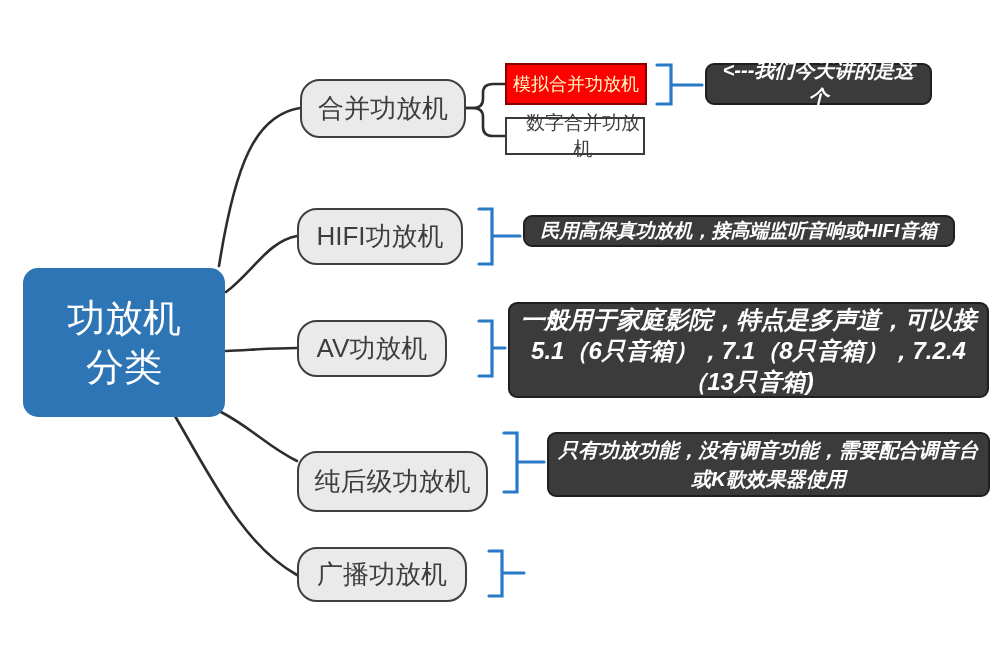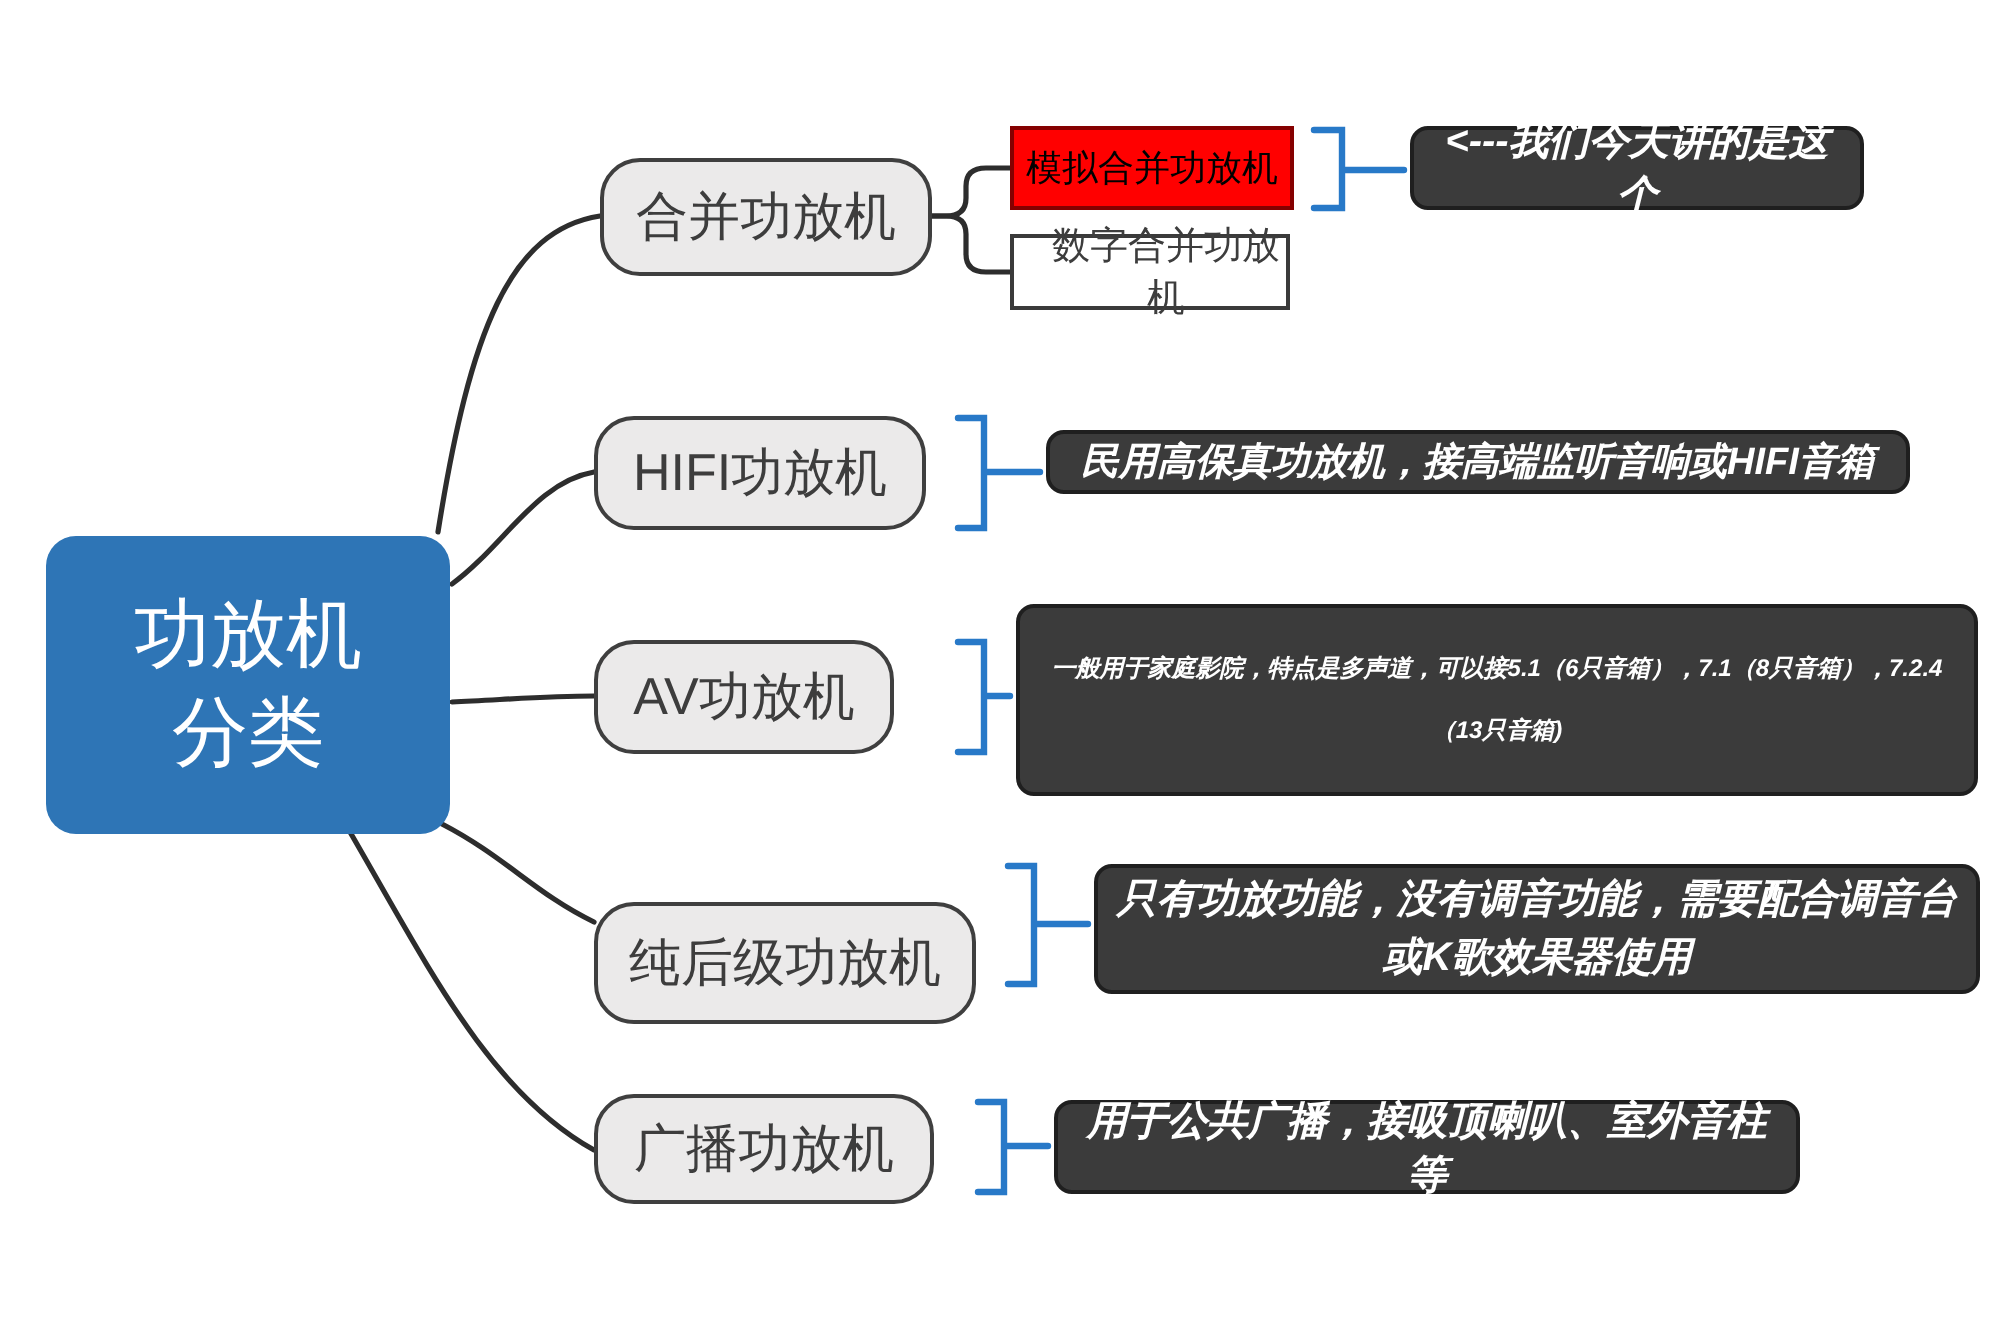--- a/index.html
+++ b/index.html
@@ -33,21 +33,21 @@
     color:#3d3d3d;
     font-size:26px;
   }
   .child-node{
     color:#1a1a1a;
     font-size:18px;
   }
   .child-analog{
     background:#ff0000;
     border:2.5px solid #850000;
-    color:#000000;
+    color:#fef9c3;
     text-align:right;
   }
   .child-digital{
     background:#ffffff;
     border:2px solid #3a3a3a;
     color:#3d3d3d;
     font-size:19px;
   }
   .note-box{
     background:#3b3b3b;
@@ -97,19 +97,18 @@
   <div class="node branch-node" style="left:297px;top:547px;width:170px;height:55px;">广播功放机</div>
 
   <div class="node child-node child-analog" style="left:505px;top:63px;width:142px;height:42px;">模拟合并功放机</div>
 
   <div class="node child-node child-digital" style="left:505px;top:117px;width:140px;height:38px;padding-left:16px;">数字合并功放机</div>
 
   <div class="node note-box" style="left:705px;top:63px;width:227px;height:42px;font-size:20px;">&lt;---我们今天讲的是这个</div>
 
   <div class="node note-box" style="left:523px;top:215px;width:432px;height:32px;font-size:19px;font-style:italic;">民用高保真功放机，接高端监听音响或HIFI音箱</div>
 
-  <div class="node note-box" style="left:508px;top:302px;width:481px;height:96px;font-size:12px;line-height:31px;">一般用于家庭影院，特点是多声道，可以接5.1（6只音箱），7.1（8只音箱），7.2.4（13只音箱)</div>
+  <div class="node note-box" style="left:508px;top:302px;width:481px;height:96px;font-size:24px;line-height:31px;">一般用于家庭影院，特点是多声道，可以接5.1（6只音箱），7.1（8只音箱），7.2.4（13只音箱)</div>
 
   <div class="node note-box" style="left:547px;top:432px;width:443px;height:65px;font-size:20px;line-height:29px;">只有功放功能，没有调音功能，需要配合调音台或K歌效果器使用</div>
 
-  <div class="node note-box" style="left:527px;top:550px;width:373px;height:47px;font-size:20px;">用于公共广播，接吸顶喇叭、室外音柱等</div>
 
 </div>
 
 </body></html>

